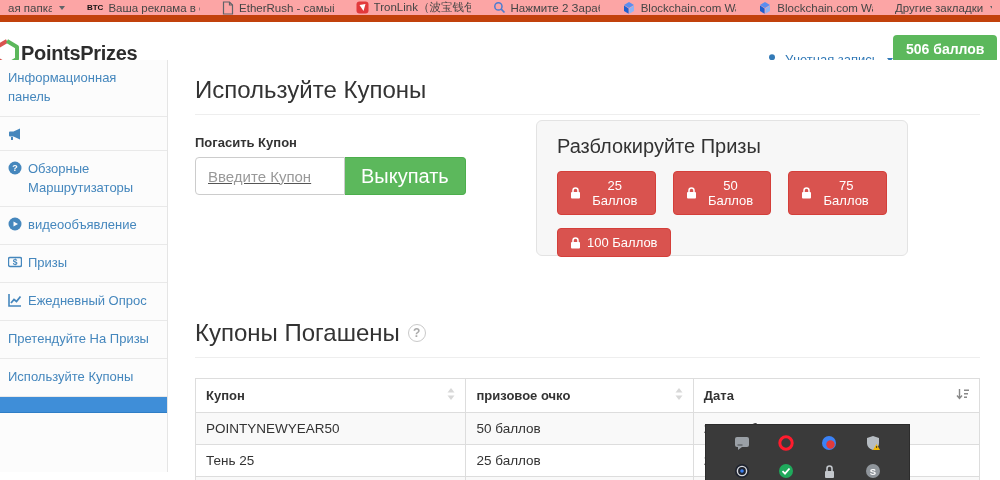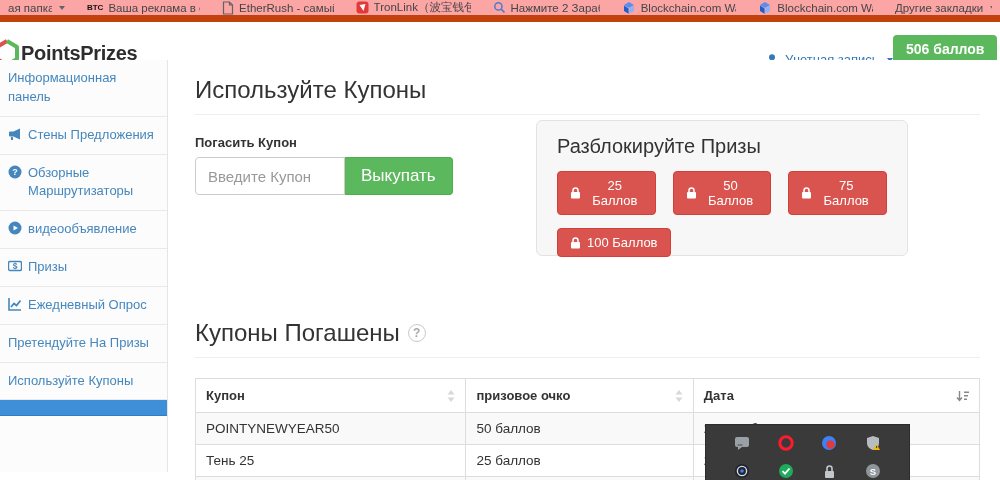--- a/index.html
+++ b/index.html
@@ -43,24 +43,24 @@
   .notif { background:#3f8ed8; color:#fff; padding:8px 8px 7px; border-bottom:1px solid #2f7ec6; cursor:pointer; }
 
   
   .main { position:absolute; top:60px; left:168px; right:0; bottom:0; background:#fff;
     padding:16px 20px 0 27px; }
   h1.page-title { font-size:24px; font-weight:normal; color:#333; padding-bottom:10px;
     border-bottom:1px solid #eee; }
   .redeem-label { margin-top:20px; font-size:13px; font-weight:bold; color:#333; }
   .redeem-group { margin-top:7px; display:flex; }
   .redeem-input { width:150px; height:38px; border:1px solid #ccc; border-radius:4px 0 0 4px;
-    padding:0 12px; font-size:15px; color:#555; outline:none; font-family:inherit; }
+    padding:0 12px; font-size:15px; color:#555; outline:none; font-family:inherit;text-decoration:underline; }
   .redeem-input::placeholder { color:#999; }
   .redeem-btn { height:38px; padding:0 16px; background:#5cb85c; border:1px solid #4cae4c;
-    border-left:none; border-radius:0 4px 4px 0; color:#fff; font-size:17px; cursor:pointer;
+    border-left:none; border-radius:0 4px 4px 0; color:#fff; font-size:20px; cursor:pointer;
     font-family:inherit; }
 
   .unlock-panel { position:absolute; left:368px; top:60px; width:372px; height:136px;
     background:#f7f7f7; border:1px solid #e3e3e3; border-radius:6px; padding:14px 20px; }
   .unlock-title { font-size:20px; color:#333; font-weight:normal; }
   .unlock-row { margin-top:13px; display:flex; gap:17px; }
   .unlock-btn { display:flex; align-items:center; gap:6px; background:#d9534f; border:1px solid #d43f3a;
     color:#fff; font-size:13px; padding:6px 12px; border-radius:4px; cursor:pointer; font-family:inherit; }
 
   .history { margin-top:124px; }
@@ -69,21 +69,21 @@
   .qmark { width:18px; height:18px; border-radius:50%; border:1.5px solid #c9c9c9; color:#a9a9a9;
     font-size:12px; font-weight:bold; display:flex; align-items:center; justify-content:center;
     cursor:pointer; }
 
   table.history-table { width:100%; border-collapse:collapse; margin-top:20px; font-size:13.5px;
     color:#333; border:1px solid #ddd; }
   .history-table th { text-align:left; font-size:13px; padding:9px 10px; border:1px solid #ddd;
     font-weight:bold; cursor:pointer; background:#fff; }
   .history-table td { padding:8px 10px; border:1px solid #ddd; }
   .history-table tbody tr:nth-child(odd) { background:#f9f9f9; }
-  .th-inner { display:flex; align-items:center; justify-content:space-between; }
+  .th-inner { display:flex; align-items:flex-start; justify-content:space-between; }
   .col-coupon { width:34.5%; } .col-points { width:29%; } .col-date { width:36.5%; }
 
   
   .tray-popup { position:absolute; left:705px; top:424px; width:205px; height:60px;
     background:#3a3a3a; border:1px solid #2c2c2c; display:grid;
     grid-template-columns:repeat(4,1fr); grid-template-rows:22px 22px; row-gap:6px;
     padding:7px 14px; justify-items:center; align-items:center; z-index:5; }
   .tray-ic { width:17px; height:17px; cursor:pointer; display:flex; align-items:center; justify-content:center; }
 
   svg { display:block; }
@@ -183,21 +183,20 @@
     <div class="side-item">
       <span class="grow">Информационная панель</span>
     </div>
     <div class="side-item">
       <span class="sicon">
           <svg width="14" height="14" viewBox="0 0 14 14">
             <path d="M12 1.5 L5.5 4.5 H2 a1 1 0 0 0 -1 1 v3 a1 1 0 0 0 1 1 H5.5 L12 12.5 Z" fill="#4587bd"></path>
             <rect x="3" y="10" width="2" height="3" fill="#4587bd"></rect>
           </svg>
         </span>
-      <span class="grow">Стены Предложения</span>
     </div>
     <div class="side-item">
       <span class="sicon">
           <svg width="14" height="14" viewBox="0 0 14 14">
             <circle cx="7" cy="7" r="6.5" fill="#4587bd"></circle>
             <text x="7" y="10" font-size="9" font-weight="bold" fill="#fcfcfc" text-anchor="middle" font-family="Liberation Sans, sans-serif">?</text>
           </svg>
         </span>
       <span class="grow">Обзорные Маршрутизаторы</span>
     </div>

